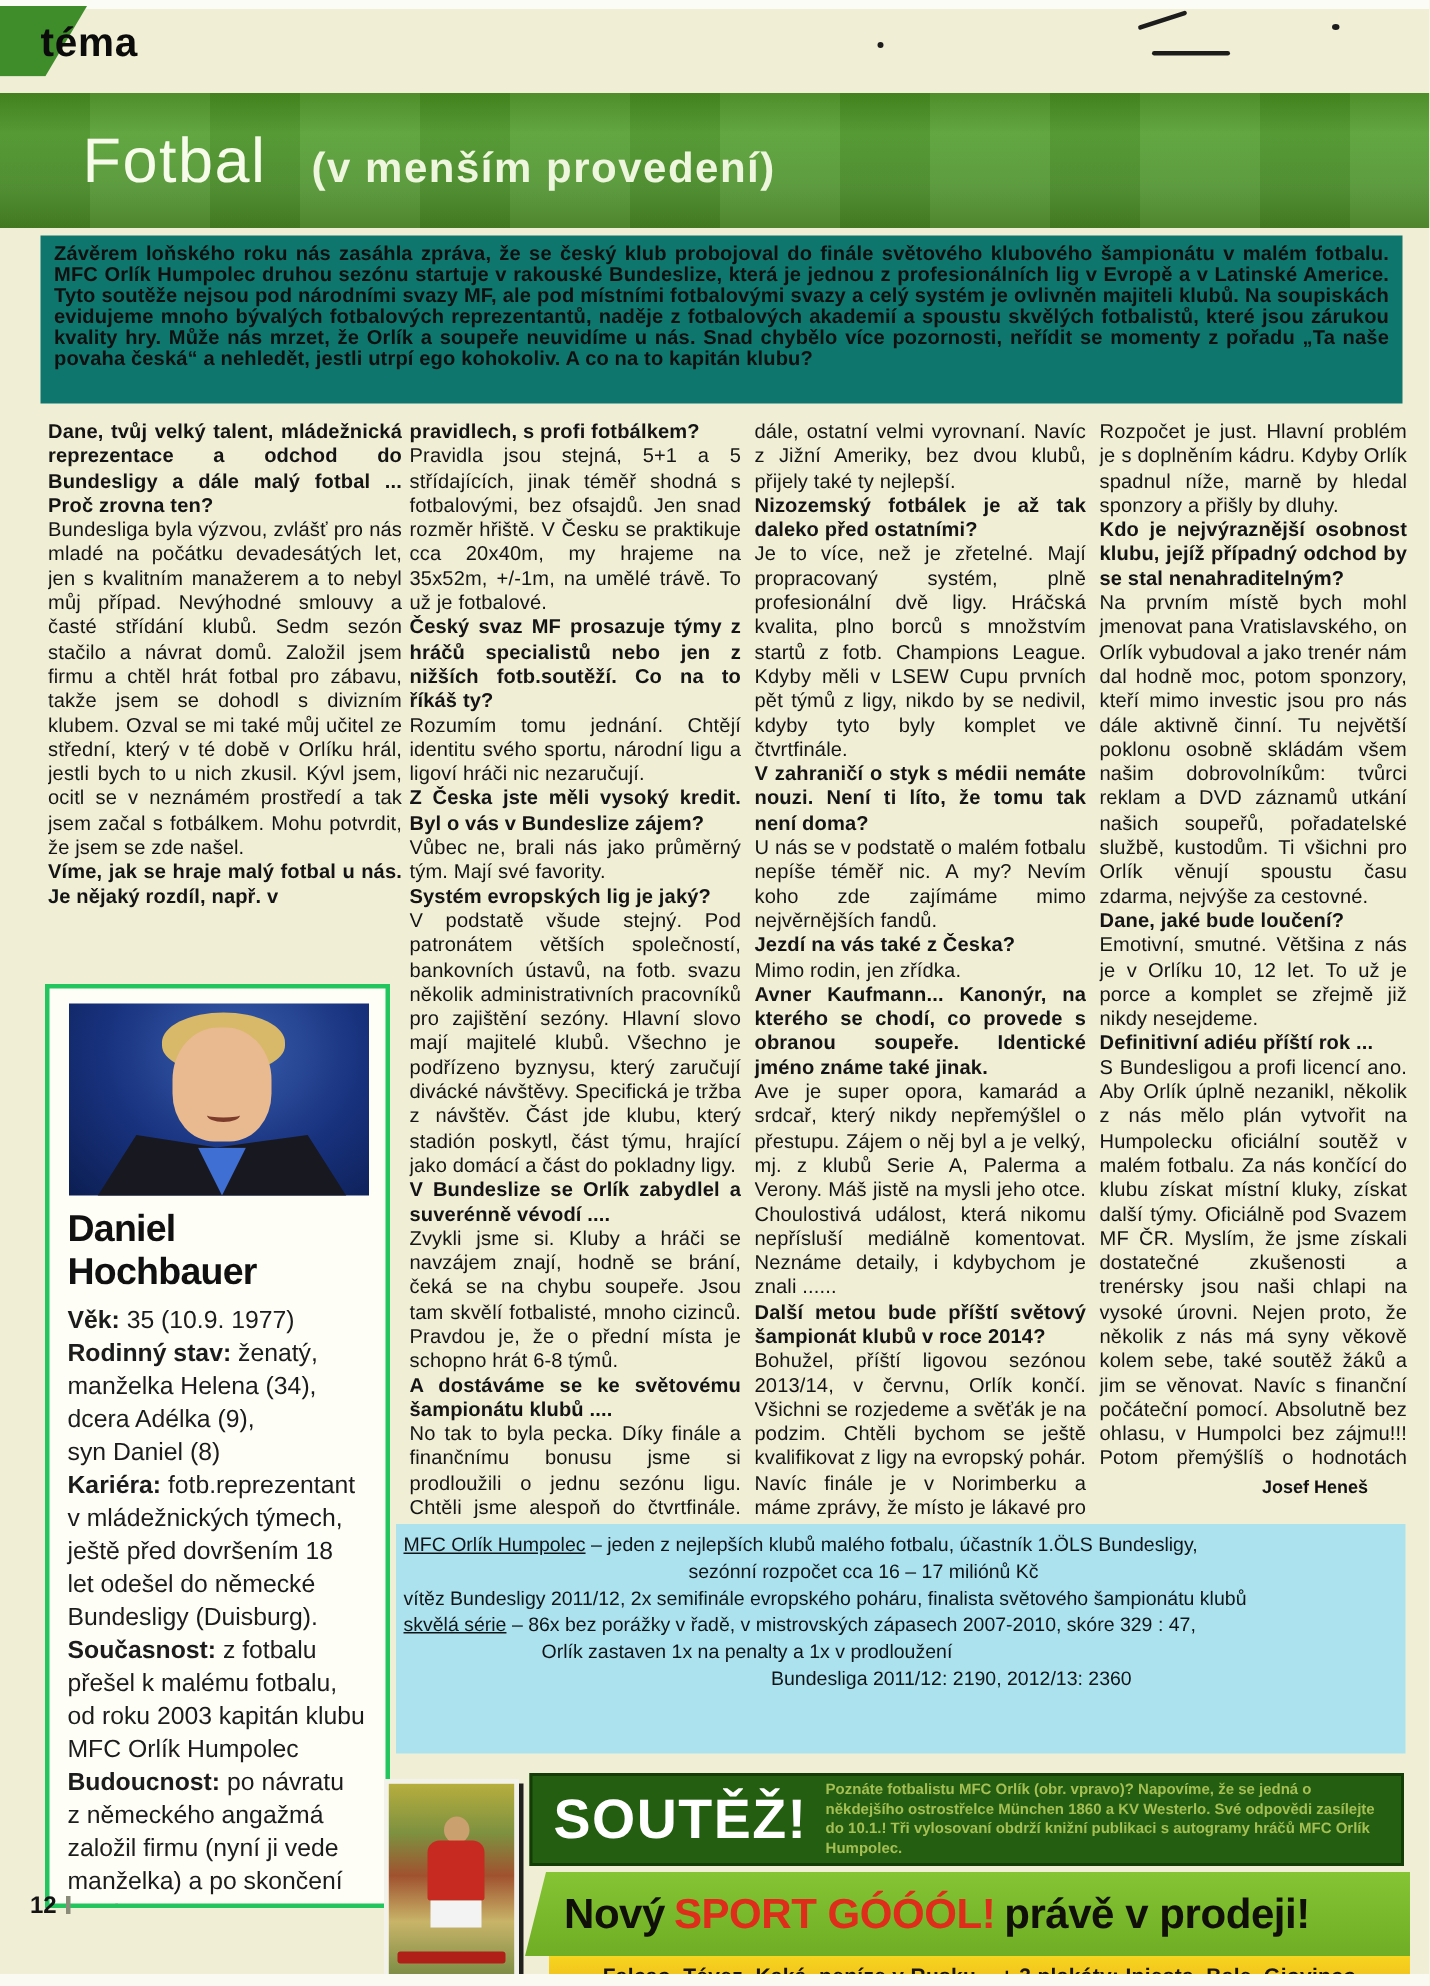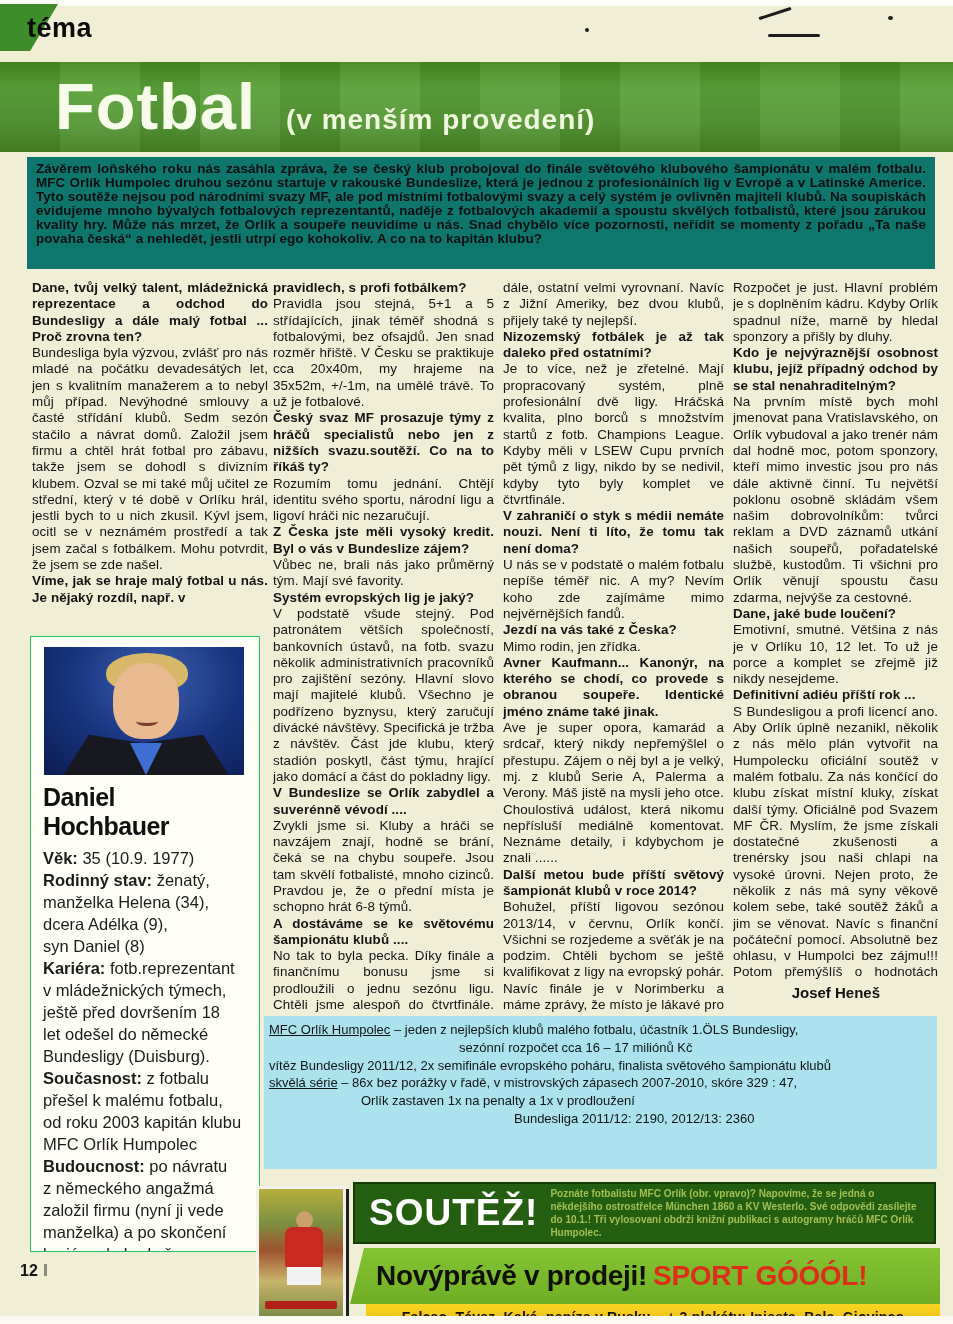--- a/index.html
+++ b/index.html
@@ -20,43 +20,43 @@
   .tema-tab { position:absolute; left:0; top:4px; width:58px; height:47px; background:#3e8c2a;
               clip-path:polygon(0 0,100% 0,52% 100%,0 100%); }
   .tema-label { position:absolute; left:27px; top:13px; font-size:27px; font-weight:bold; color:#0b0b0b; letter-spacing:0.5px; }
 
   
   .masthead { position:absolute; left:0; top:62px; width:953px; height:90px;
               background:linear-gradient(180deg,#46881f 0%,#5aa238 30%,#559636 70%,#467f22 100%); }
   .masthead::after { content:""; position:absolute; inset:0;
               background:repeating-linear-gradient(90deg, rgba(0,0,0,0.05) 0 60px, rgba(255,255,255,0.05) 60px 140px); }
   .masthead-inner { position:absolute; left:55px; top:0; height:100%; display:flex; align-items:baseline; gap:30px; z-index:2; }
-  .mast-title { font-size:65px; font-weight:bold; color:#f7fbe9; line-height:90px; letter-spacing:1px; }
+  .mast-title { font-size:42px; font-weight:normal; color:#f7fbe9; line-height:90px; letter-spacing:1px; }
   .mast-sub { font-size:28px; font-weight:bold; color:#eef6dd; letter-spacing:1px; }
 
   
   .intro { position:absolute; left:27px; top:157px; width:908px; height:112px; background:#0f766e;
            padding:5px 9px; font-size:13.4px; font-weight:bold; line-height:13.9px; color:#101010;
            text-align:justify; letter-spacing:0.1px; }
 
   
   .col { position:absolute; top:280px; font-size:13.4px; line-height:16.3px; color:#141414;
          text-align:justify; letter-spacing:0.1px; overflow:hidden; }
   .col p { margin:0; }
   .col p.q { font-weight:bold; }
   #col1 { left:32px;  width:236px; height:352px; }
   #col2 { left:273px; width:221px; height:732px; }
   #col3 { left:503px; width:221px; height:732px; }
   #col4 { left:733px; width:205px; height:700px; }
-  .signature { position:absolute; left:701px; top:984px; width:205px; text-align:right;
-               padding-right:26px; font-size:15px; font-weight:bold; color:#111; }
-
-  
-  .profile { position:absolute; left:30px; top:636px; width:230px; height:616px; background:#fefdf6;
-             border:1px solid #22c55e; padding:10px 12px; overflow:hidden; }
+  .signature { position:absolute; left:733px; top:984px; width:205px; text-align:right;
+               padding-right:26px; font-size:12px; font-weight:bold; color:#111; }
+
+  
+  .profile { position:absolute; left:30px; top:656px; width:230px; height:616px; background:#fefdf6;
+             border:3px solid #22c55e; padding:10px 12px; overflow:hidden; }
   .portrait { position:relative; width:200px; height:128px; margin-left:1px;
               background:radial-gradient(ellipse at 55% 25%, #3a5fae 0%, #18327e 55%, #0c1e52 100%);
               overflow:hidden; }
   .hair  { position:absolute; left:62px; top:6px;  width:82px; height:40px; background:#d8b869; border-radius:50% 50% 45% 45%; }
   .face  { position:absolute; left:69px; top:16px; width:66px; height:76px; background:#e9ba90; border-radius:46% 46% 42% 42%; }
   .smile { position:absolute; left:92px; top:70px; width:22px; height:9px; border-bottom:3px solid #7c3c2c; border-radius:50%; }
   .suit  { position:absolute; left:18px; bottom:-2px; width:168px; height:46px; background:#181820;
            clip-path:polygon(0 100%, 16% 8%, 48% 26%, 84% 8%, 100% 100%); }
   .shirt { position:absolute; left:86px; bottom:0; width:32px; height:32px; background:#3f6fd2;
            clip-path:polygon(0 0,100% 0,50% 100%); }
@@ -124,21 +124,21 @@
   <div class="intro">Závěrem loňského roku nás zasáhla zpráva, že se český klub probojoval do finále světového klubového šampionátu v malém fotbalu. MFC Orlík Humpolec druhou sezónu startuje v rakouské Bundeslize, která je jednou z profesionálních lig v Evropě a v Latinské Americe. Tyto soutěže nejsou pod národními svazy MF, ale pod místními fotbalovými svazy a celý systém je ovlivněn majiteli klubů. Na soupiskách evidujeme mnoho bývalých fotbalových reprezentantů, naděje z fotbalových akademií a spoustu skvělých fotbalistů, které jsou zárukou kvality hry. Může nás mrzet, že Orlík a soupeře neuvidíme u nás. Snad chybělo více pozornosti, neřídit se momenty z pořadu „Ta naše povaha česká“ a nehledět, jestli utrpí ego kohokoliv. A co na to kapitán klubu?</div>
 
   <div id="col1" class="col">
       <p class="q">Dane, tvůj velký talent, mládežnická reprezentace a odchod do Bundesligy a dále malý fotbal ... Proč zrovna ten?</p>
       <p class="a">Bundesliga byla výzvou, zvlášť pro nás mladé na počátku devadesátých let, jen s kvalitním manažerem a to nebyl můj případ. Nevýhodné smlouvy a časté střídání klubů. Sedm sezón stačilo a návrat domů. Založil jsem firmu a chtěl hrát fotbal pro zábavu, takže jsem se dohodl s divizním klubem. Ozval se mi také můj učitel ze střední, který v té době v Orlíku hrál, jestli bych to u nich zkusil. Kývl jsem, ocitl se v neznámém prostředí a tak jsem začal s fotbálkem. Mohu potvrdit, že jsem se zde našel.</p>
       <p class="q">Víme, jak se hraje malý fotbal u nás. Je nějaký rozdíl, např. v</p>
     </div>
   <div id="col2" class="col">
       <p class="q">pravidlech, s profi fotbálkem?</p>
       <p class="a">Pravidla jsou stejná, 5+1 a 5 střídajících, jinak téměř shodná s fotbalovými, bez ofsajdů. Jen snad rozměr hřiště. V Česku se praktikuje cca 20x40m, my hrajeme na 35x52m, +/-1m, na umělé trávě. To už je fotbalové.</p>
-      <p class="q">Český svaz MF prosazuje týmy z hráčů specialistů nebo jen z nižších svazu.soutěží. Co na to říkáš ty?</p>
+      <p class="q">Český svaz MF prosazuje týmy z hráčů specialistů nebo jen z nižších fotb.soutěží. Co na to říkáš ty?</p>
       <p class="a">Rozumím tomu jednání. Chtějí identitu svého sportu, národní ligu a ligoví hráči nic nezaručují.</p>
       <p class="q">Z Česka jste měli vysoký kredit. Byl o vás v Bundeslize zájem?</p>
       <p class="a">Vůbec ne, brali nás jako průměrný tým. Mají své favority.</p>
       <p class="q">Systém evropských lig je jaký?</p>
       <p class="a">V podstatě všude stejný. Pod patronátem větších společností, bankovních ústavů, na fotb. svazu několik administrativních pracovníků pro zajištění sezóny. Hlavní slovo mají majitelé klubů. Všechno je podřízeno byznysu, který zaručují divácké návštěvy. Specifická je tržba z návštěv. Část jde klubu, který stadión poskytl, část týmu, hrající jako domácí a část do pokladny ligy.</p>
       <p class="q">V Bundeslize se Orlík zabydlel a suverénně vévodí ....</p>
       <p class="a">Zvykli jsme si. Kluby a hráči se navzájem znají, hodně se brání, čeká se na chybu soupeře. Jsou tam skvělí fotbalisté, mnoho cizinců. Pravdou je, že o přední místa je schopno hrát 6-8 týmů.</p>
       <p class="q">A dostáváme se ke světovému šampionátu klubů ....</p>
       <p class="a">No tak to byla pecka. Díky finále a finančnímu bonusu jsme si prodloužili o jednu sezónu ligu. Chtěli jsme alespoň do čtvrtfinále. Zúčastnily se nejlepší kluby, které v Evropě jsou. Nizozemci jsou</p>
     </div>
@@ -216,22 +216,22 @@
   </div>
 
   <div class="contest">
     <span class="contest-title">SOUTĚŽ!</span>
     <span class="contest-text">Poznáte fotbalistu MFC Orlík (obr. vpravo)? Napovíme, že se jedná o někdejšího ostrostřelce München 1860 a KV Westerlo. Své odpovědi zasílejte do 10.1.! Tři vylosovaní obdrží knižní publikaci s autogramy hráčů MFC Orlík Humpolec.</span>
   </div>
 
   <div class="promo">
     <div class="promo-main">
       <span class="t promo-lead">Nový </span>
+      <span class="t promo-brand">SPORT GÓÓÓL!</span>
       <span class="t promo-tail"> právě v prodeji!</span>
-      <span class="t promo-brand">SPORT GÓÓÓL!</span>
     </div>
     <div class="promo-sub">Falcao, Tévez, Kaká, peníze v Rusku... + 3 plakáty: Iniesta, Bale, Giovinco</div>
   </div>
 
   <div class="page-num">12</div>
   <div class="page-num-bar"></div>
 
   <div class="edge-bottom"></div>
 </div>
 

